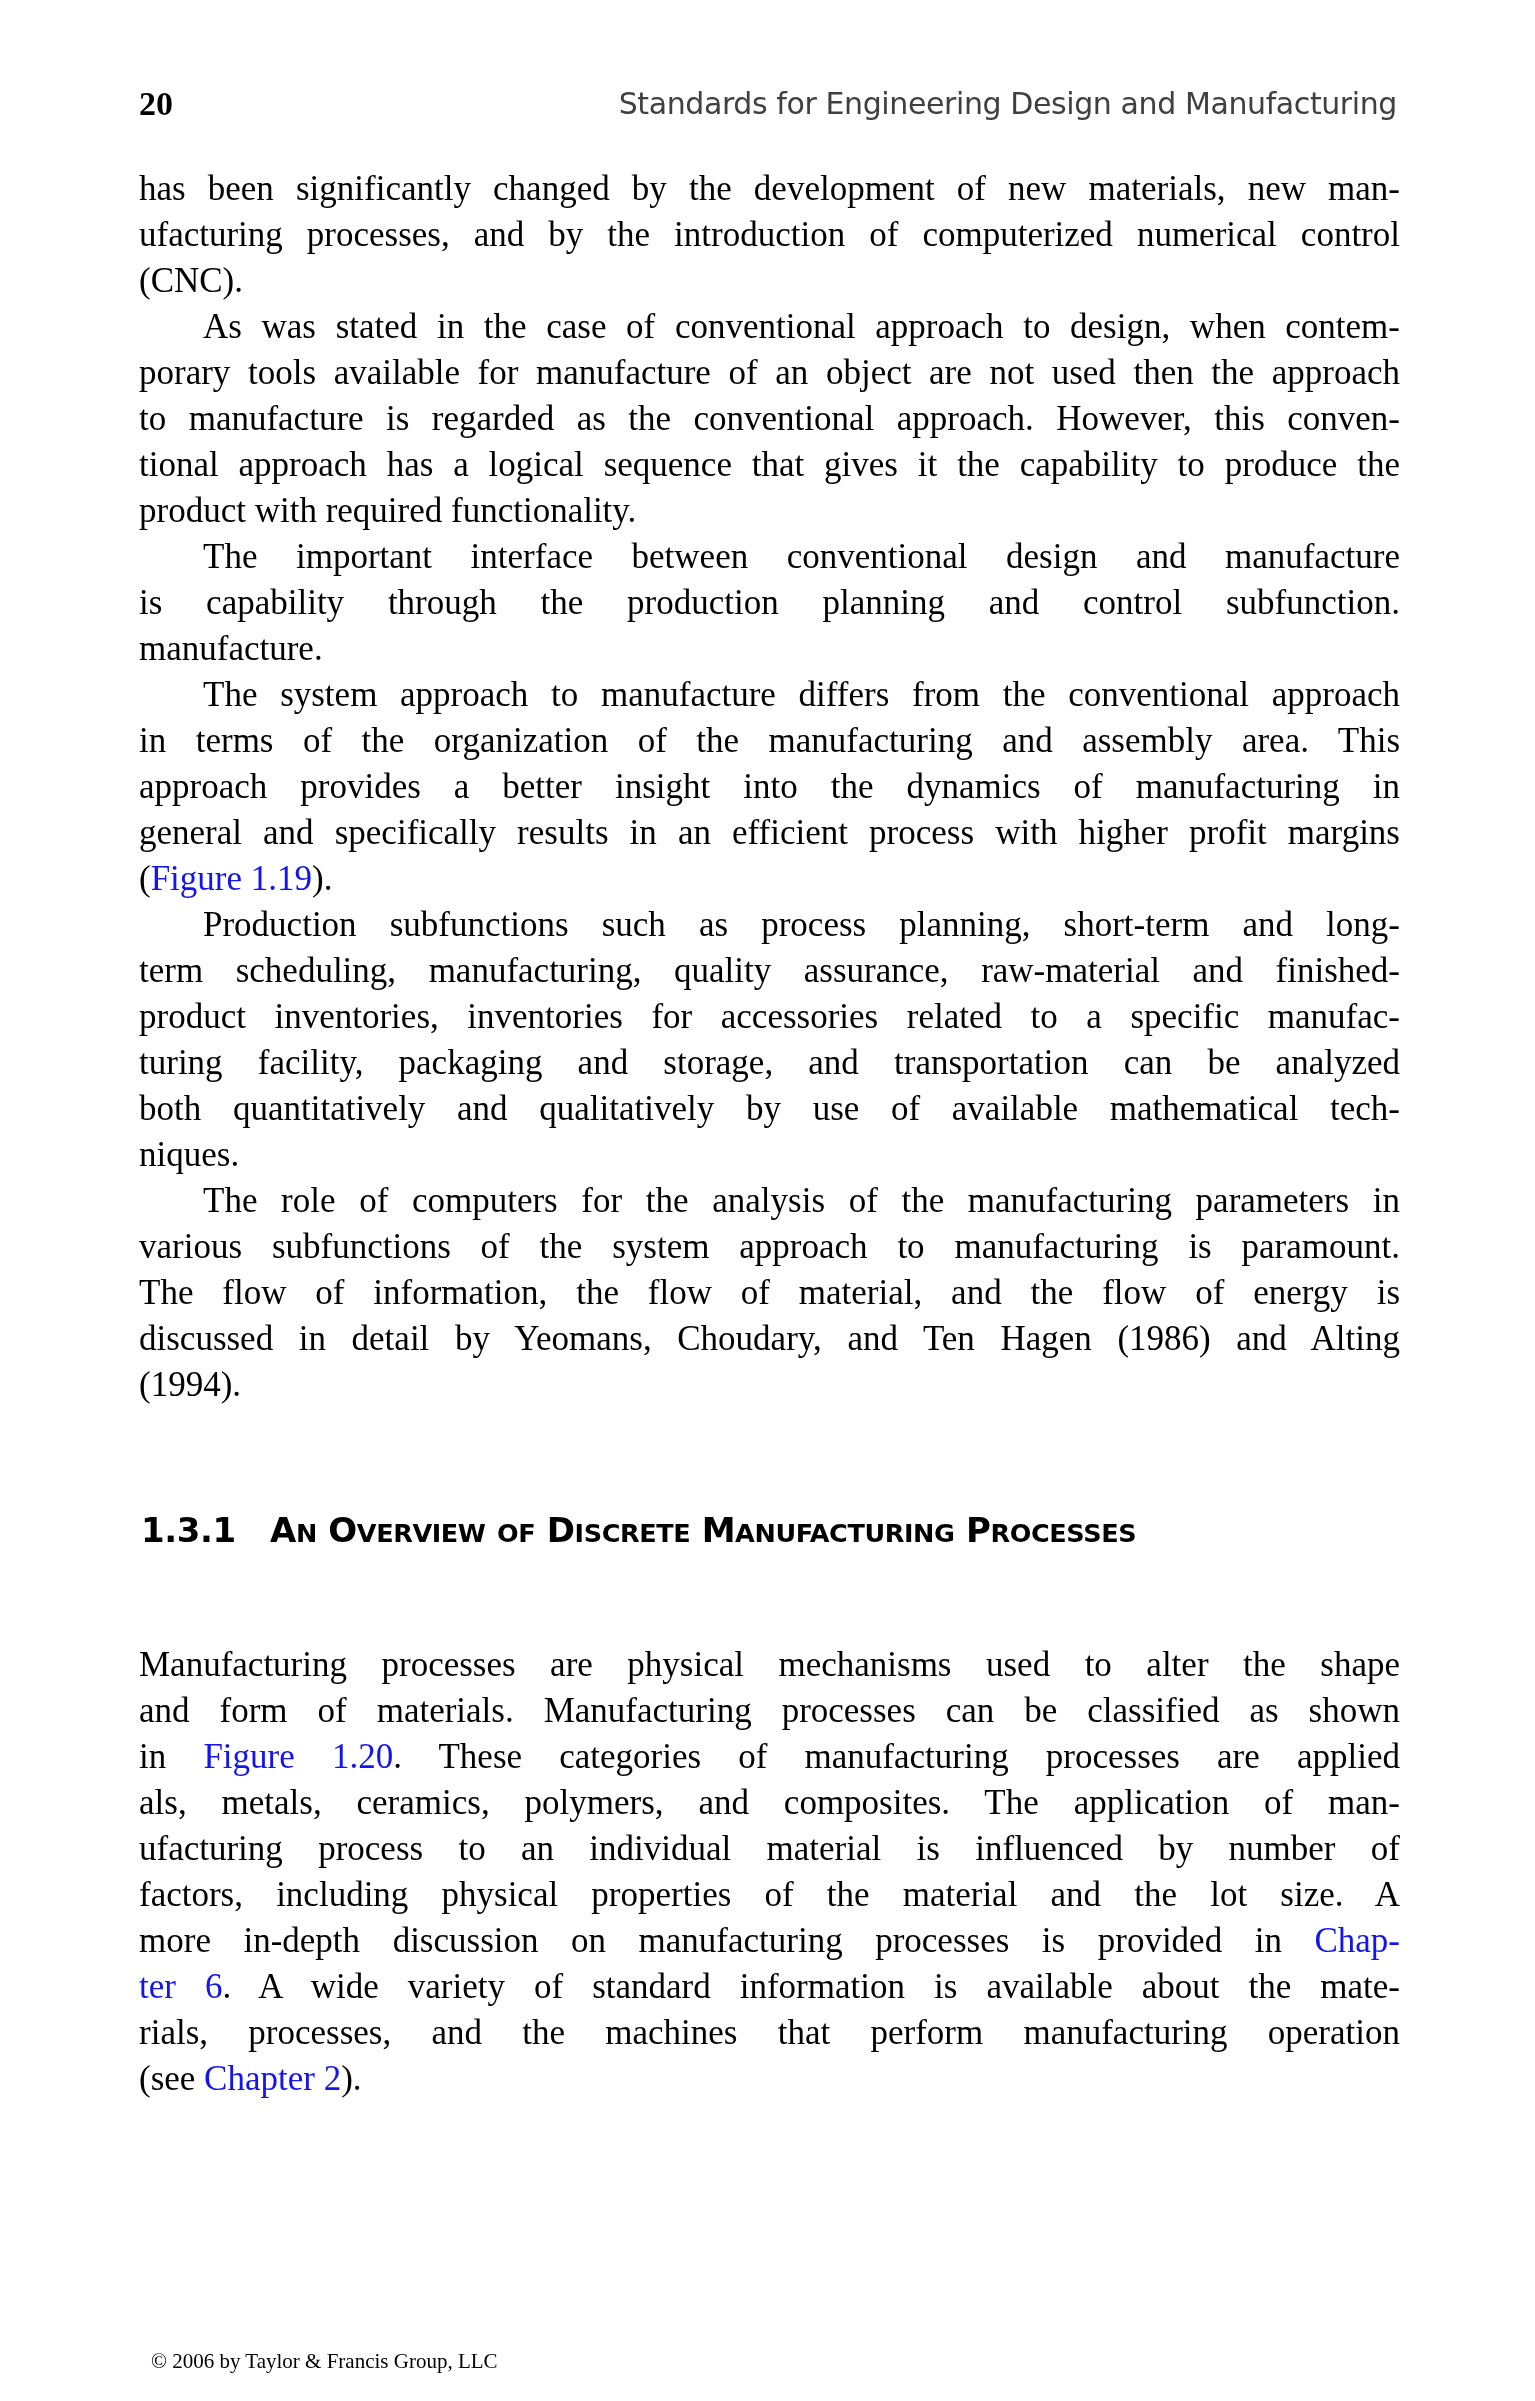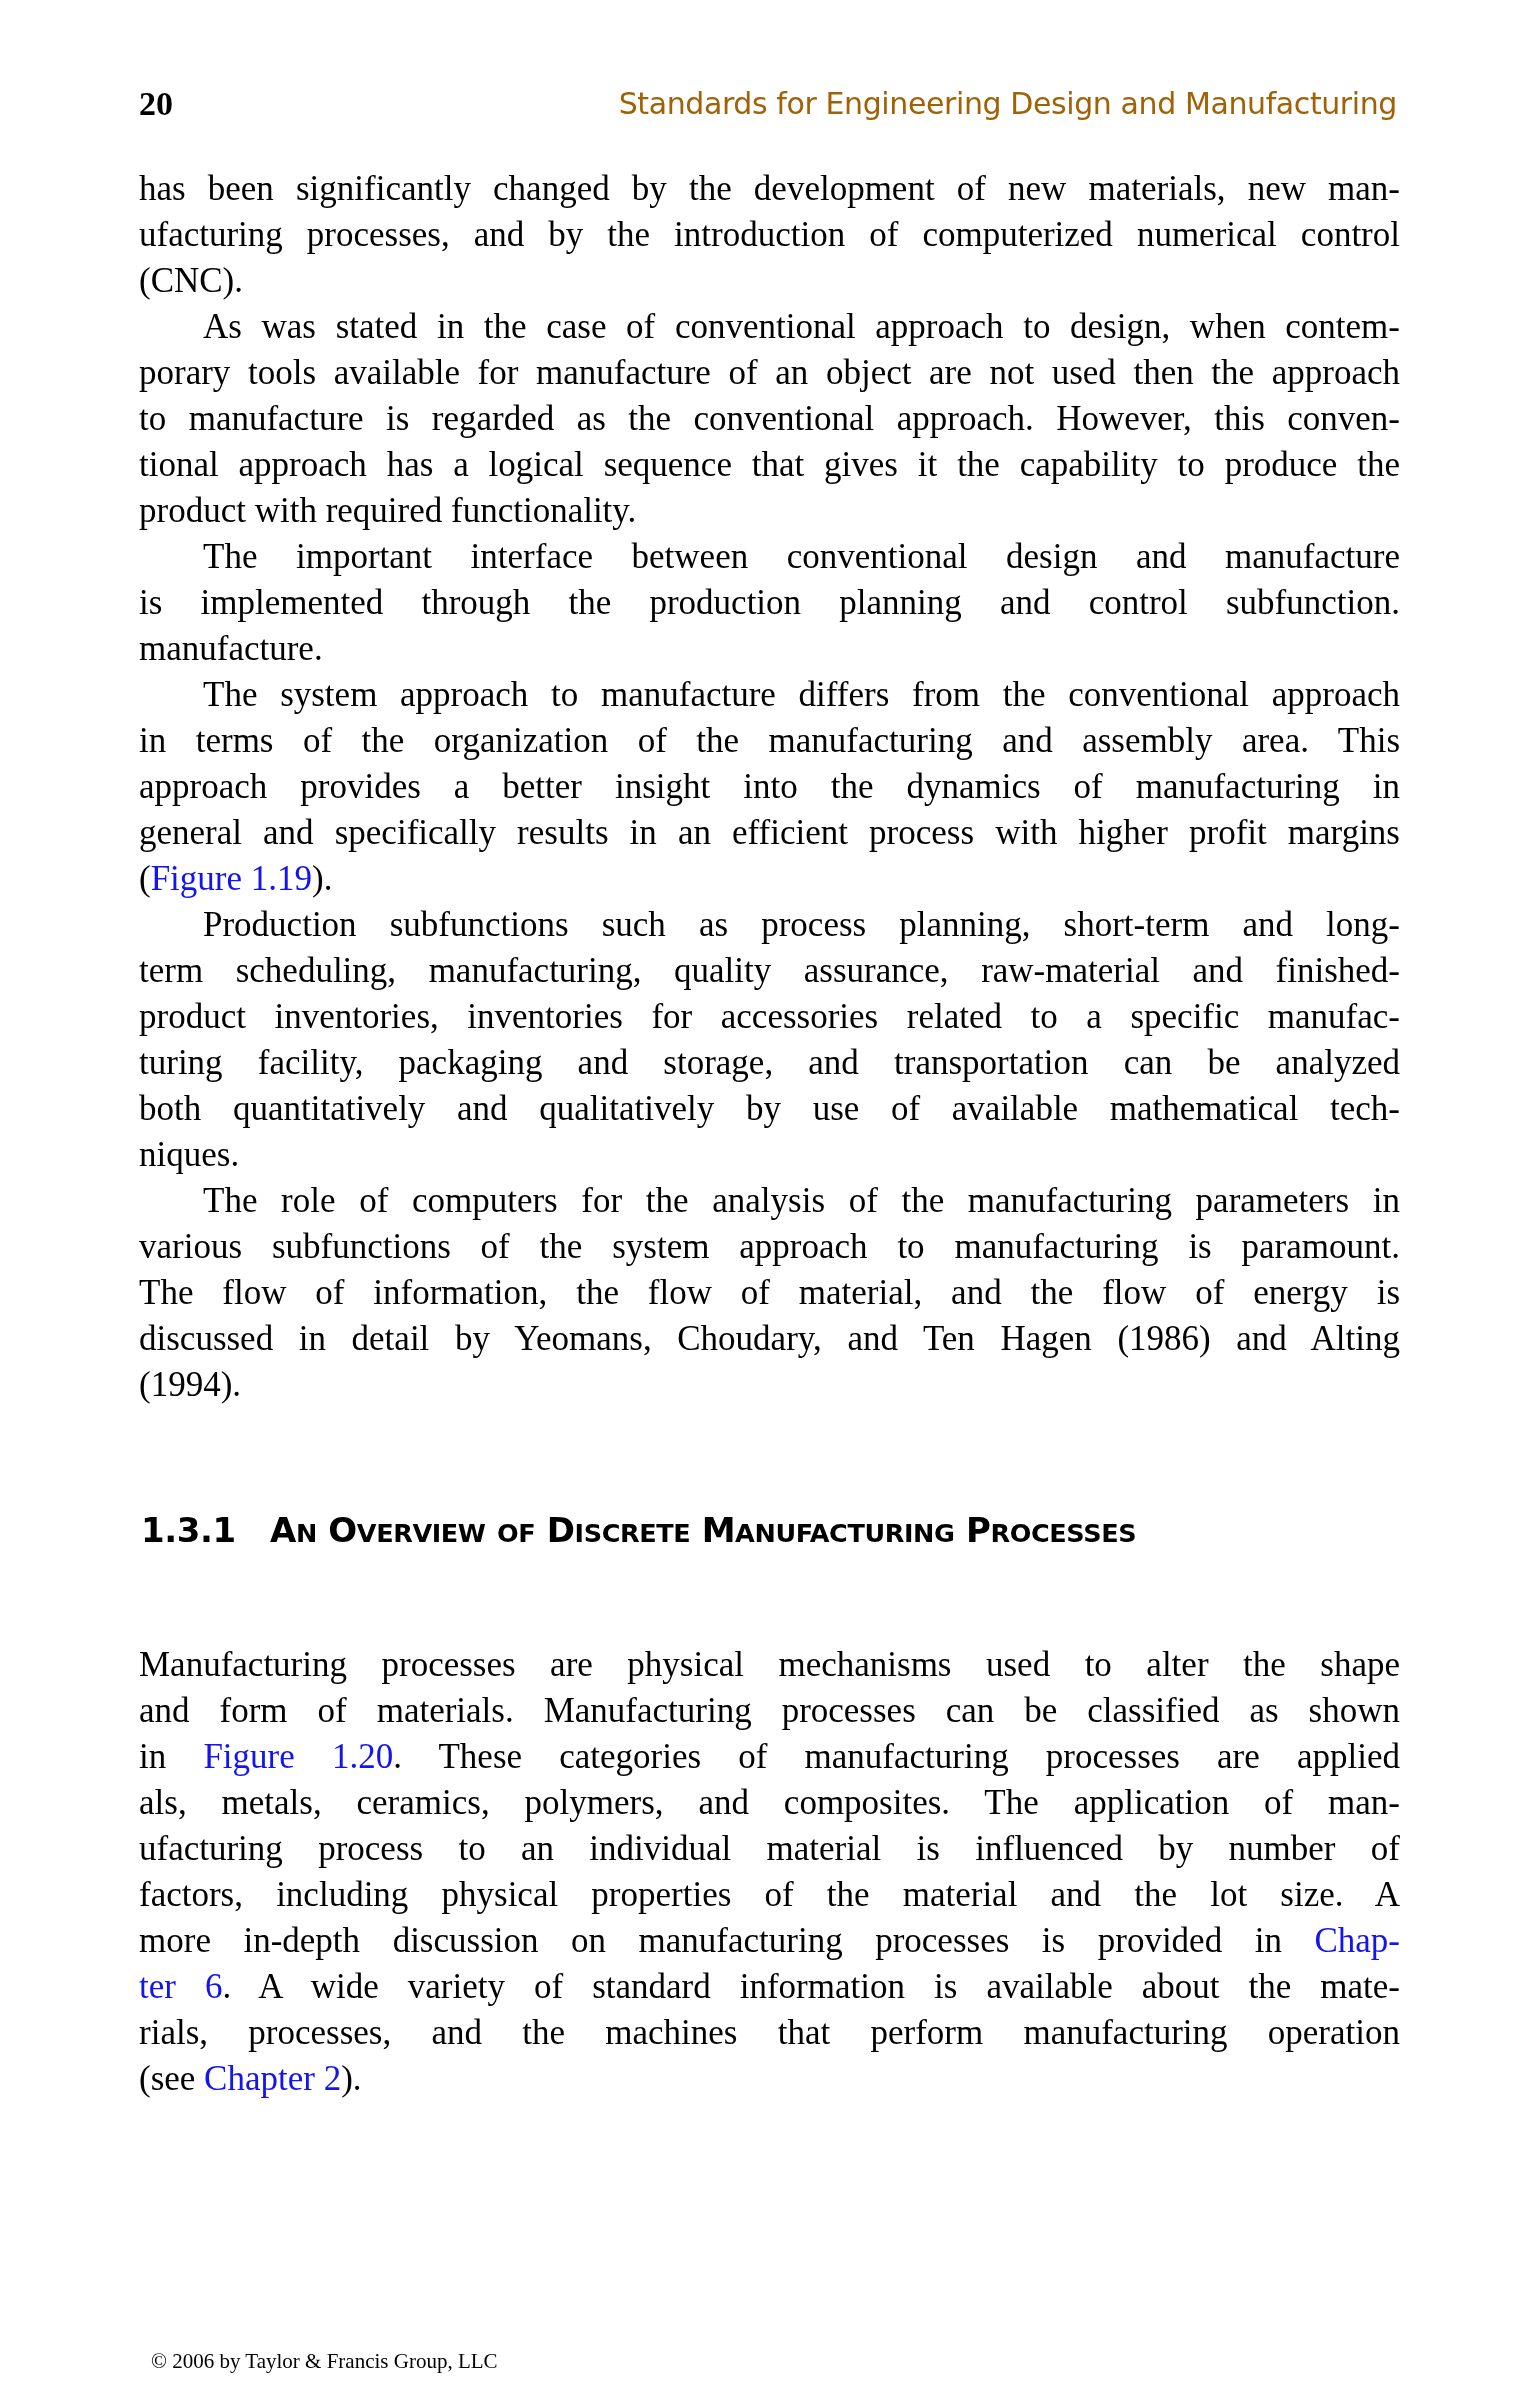--- a/index.html
+++ b/index.html
@@ -1,21 +1,21 @@
 <!DOCTYPE html>
 <html style="font-size:12px"><head>
   <meta charset="utf-8">
   <style>
     html, body { margin: 0; padding: 0; background: #ffffff; }
     body { width: 1536px; height: 2401px; position: relative; overflow: hidden; color: #000; }
     .page { position: absolute; left: 0; top: 0; width: 1536px; height: 2401px; }
 
     .running-header { position: absolute; left: 139px; top: 81px; width: 1258px; height: 45px; }
     .page-number { position: absolute; left: 0; top: 0; font-family: "Liberation Serif", serif; font-weight: bold; font-size: 34px; line-height: 45px; text-align: center; }
-    .running-title { position: absolute; right: 0; top: 0; font-family: "DejaVu Sans", sans-serif; font-weight: normal; font-size: 30px; line-height: 45px; letter-spacing: -0.4px; color: #a16207; }
+    .running-title { position: absolute; right: 0; top: 0; font-family: "DejaVu Sans", sans-serif; font-weight: normal; font-size: 30px; line-height: 45px; letter-spacing: -0.4px; color: #404040; }
 
     .body-text { position: absolute; left: 139px; width: 1261px; font-family: "Liberation Serif", serif; font-size: 35px; line-height: 46px; }
     .block-1 { top: 166px; }
     .block-2 { top: 1642px; }
 
     .para { margin: 0; padding: 0; }
     .line { display: block; height: 46px; white-space: nowrap; text-align: justify; text-align-last: justify; overflow: visible; }
     .line.last { text-align-last: left; }
     .line.indent { padding-left: 64px; }
     .link { color: #1414f0; text-decoration: none; cursor: pointer; }
@@ -44,21 +44,21 @@
       </p>
       <p class="para">
         <span class="line indent"><span>As was stated in the case of conventional approach to design, when contem-</span></span>
         <span class="line"><span>porary tools available for manufacture of an object are not used then the approach</span></span>
         <span class="line"><span>to manufacture is regarded as the conventional approach. However, this conven-</span></span>
         <span class="line"><span>tional approach has a logical sequence that gives it the capability to produce the</span></span>
         <span class="line last"><span>product with required functionality.</span></span>
       </p>
       <p class="para">
         <span class="line indent"><span>The important interface between conventional design and manufacture</span></span>
-        <span class="line"><span>is implemented through the production planning and control subfunction.</span></span>
+        <span class="line"><span>is capability through the production planning and control subfunction.</span></span>
         <span class="line last"><span>manufacture.</span></span>
       </p>
       <p class="para">
         <span class="line indent"><span>The system approach to manufacture differs from the conventional approach</span></span>
         <span class="line"><span>in terms of the organization of the manufacturing and assembly area. This</span></span>
         <span class="line"><span>approach provides a better insight into the dynamics of manufacturing in</span></span>
         <span class="line"><span>general and specifically results in an efficient process with higher profit margins</span></span>
         <span class="line last"><span>(</span><a class="link">Figure 1.19</a><span>).</span></span>
       </p>
       <p class="para">

